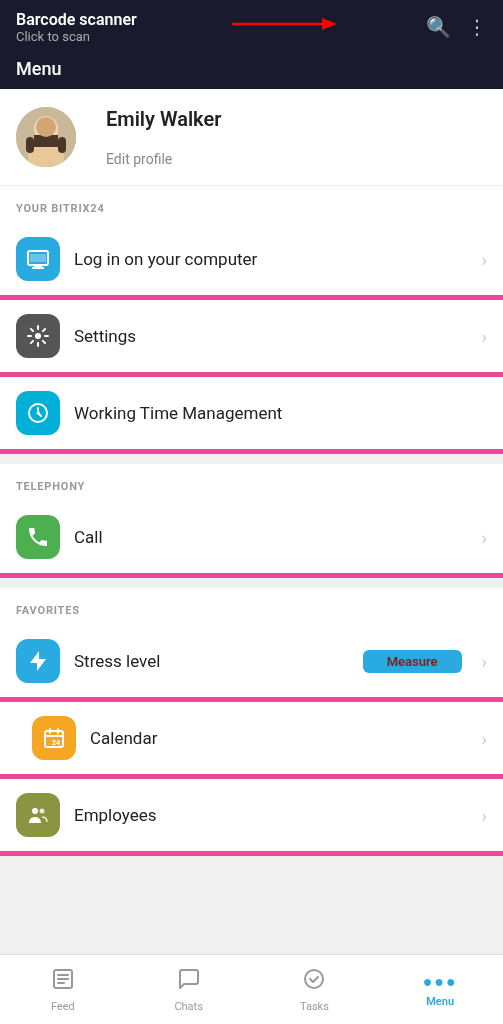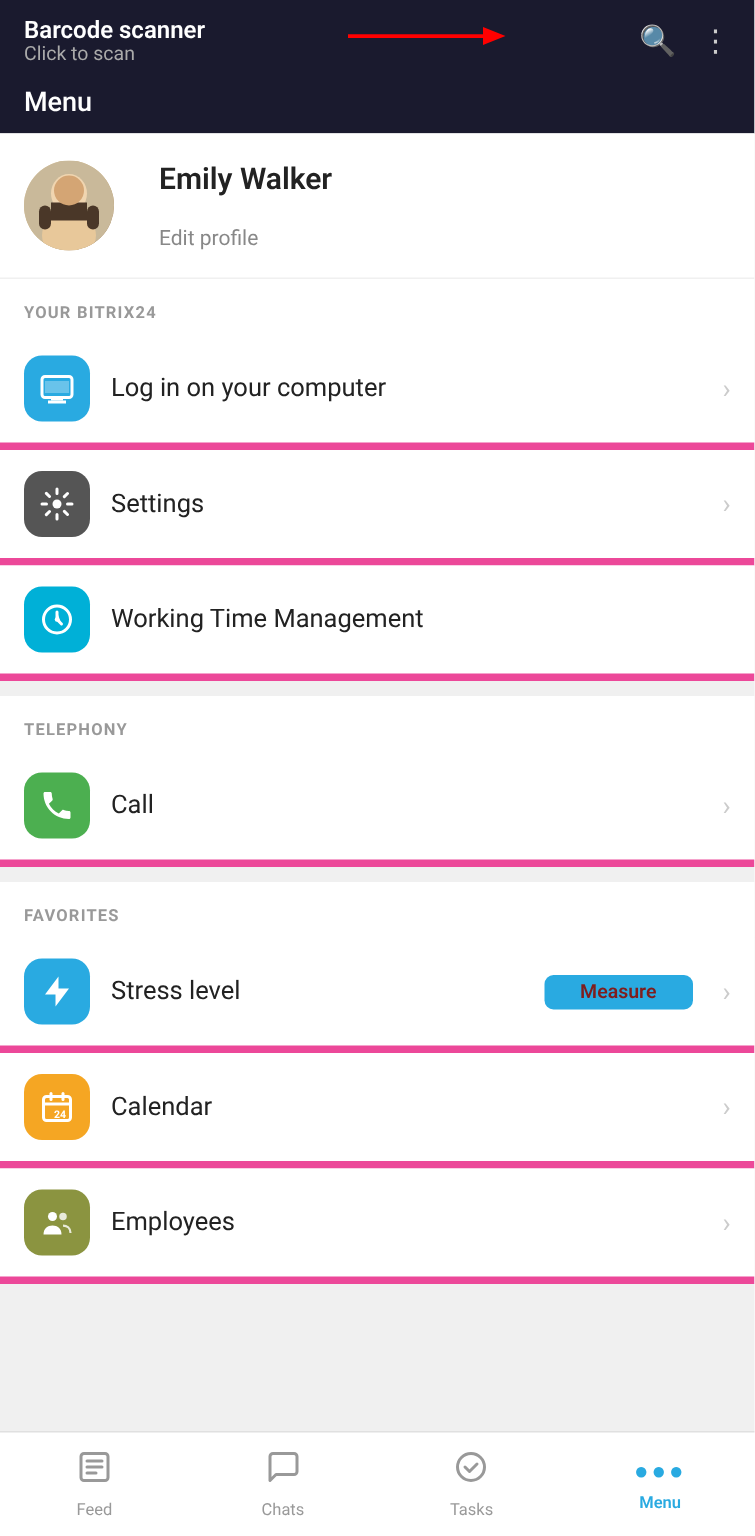--- a/index.html
+++ b/index.html
@@ -128,21 +128,21 @@
       align-items: center;
       justify-content: center;
       font-size: 20px;
       flex-shrink: 0;
     }
     .menu-icon.blue { background: #29aae1; }
     .menu-icon.dark-gray { background: #555; }
     .menu-icon.cyan { background: #00b0d7; }
     .menu-icon.green { background: #4caf50; }
     .menu-icon.yellow-bolt { background: #29aae1; }
-    .menu-icon.orange { background: #f5a623; }
+    .menu-icon.orange { background: #f5a623; margin-left: 16px; }
     .menu-icon.olive { background: #8b9440; }
     .menu-item-text {
       flex: 1;
       font-size: 17px;
       color: #222;
       font-weight: 400;
     }
     .menu-chevron {
       color: #ccc;
       font-size: 18px;

